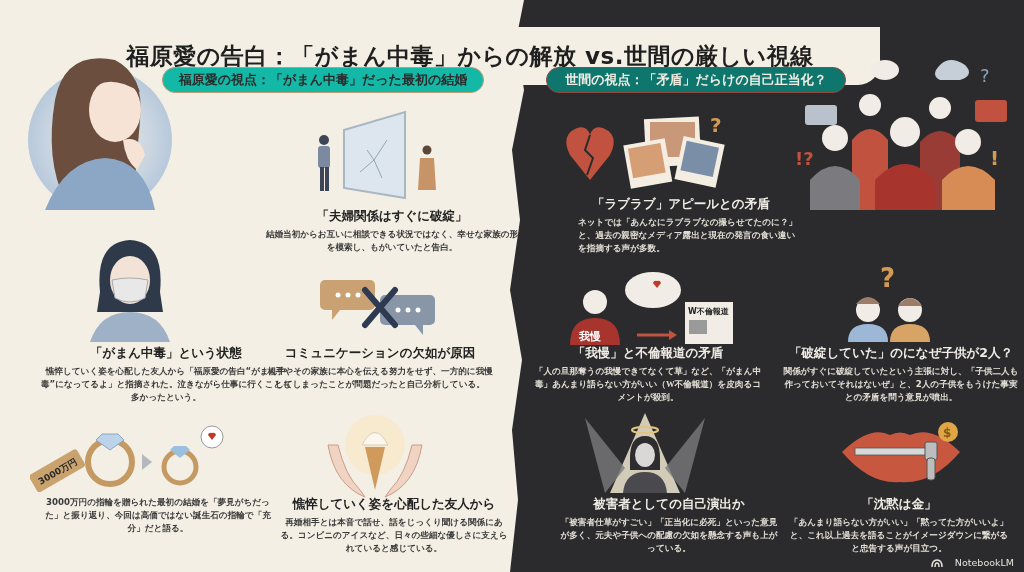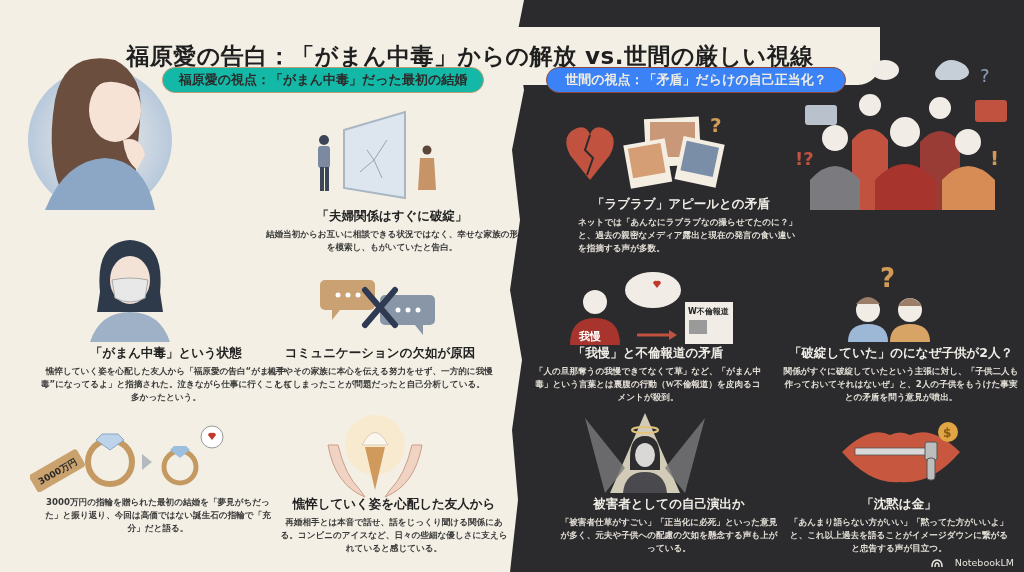--- a/index.html
+++ b/index.html
@@ -15,21 +15,21 @@
     background: #f3efe4; border-bottom-right-radius: 22px; z-index: 2;
     display: flex; align-items: center; justify-content: center; padding-left: 60px; margin-top: 27px;
   }
   .title-banner h1 { font-size: 23px; font-weight: bold; color: #1f1f1f; letter-spacing: 0.5px; white-space: nowrap; }
   .pill {
     position: absolute; height: 26px; border-radius: 14px;
     display: flex; align-items: center; justify-content: center;
     font-size: 13px; font-weight: bold; white-space: nowrap; z-index: 3;
   }
   .pill-left { left: 162px; top: 67px; width: 322px; border: 1.5px solid #b99d75; color: #2b2b2b; background: #14b8a6; }
-  .pill-right { left: 546px; top: 67px; width: 300px; border: 1.5px solid #8e4a40; color: #f1ede3; background: #3b82f6; }
+  .pill-right { left: 546px; top: 67px; width: 300px; border: 1.5px solid #8e4a40; color: #f1ede3; background: #0f766e; }
 
   .card { position: absolute; text-align: center; z-index: 3; }
   .card .head { font-size: 12.5px; font-weight: bold; white-space: nowrap; margin-bottom: 3px; }
   .card .body { font-size: 8.6px; line-height: 13px; font-weight: bold; }
   .light .head { color: #222; }
   .light .body { color: #3a3a3a; }
   .dark .head { color: #f0ede6; }
   .dark .body { color: #e3dfd6; }
 
   .illu { position: absolute; z-index: 2; }
@@ -212,21 +212,21 @@
   <div class="body">再婚相手とは本音で話せ、話をじっくり聞ける関係にある。コンビニのアイスなど、日々の些細な優しさに支えられていると感じている。</div>
 </div>
 
 <div class="card dark" style="left:553px;top:196px;width:226px;text-align:left;margin-left:25px;">
   <div class="head" style="padding-left:14px;">「ラブラブ」アピールとの矛盾</div>
   <div class="body">ネットでは「あんなにラブラブなの撮らせてたのに？」と、過去の親密なメディア露出と現在の発言の食い違いを指摘する声が多数。</div>
 </div>
 
 <div class="card dark" style="left:534px;top:345px;width:228px;font-family:Liberation Serif, serif;">
   <div class="head">「我慢」と不倫報道の矛盾</div>
-  <div class="body">「人の旦那奪うの我慢できてなくて草」など、「がまん中毒」という言葉とは裏腹の行動（W不倫報道）を皮肉るコメントが殺到。</div>
+  <div class="body">「人の旦那奪うの我慢できてなくて草」など、「がまん中毒」あんまり語らない方がいい（W不倫報道）を皮肉るコメントが殺到。</div>
 </div>
 
 <div class="card dark" style="left:783px;top:345px;width:236px;">
   <div class="head">「破綻していた」のになぜ子供が2人？</div>
   <div class="body">関係がすぐに破綻していたという主張に対し、「子供二人も作っておいてそれはないぜ」と、2人の子供をもうけた事実との矛盾を問う意見が噴出。</div>
 </div>
 
 <div class="card dark" style="left:558px;top:496px;width:222px;">
   <div class="head">被害者としての自己演出か</div>
   <div class="body">「被害者仕草がすごい」「正当化に必死」といった意見が多く、元夫や子供への配慮の欠如を懸念する声も上がっている。</div>

